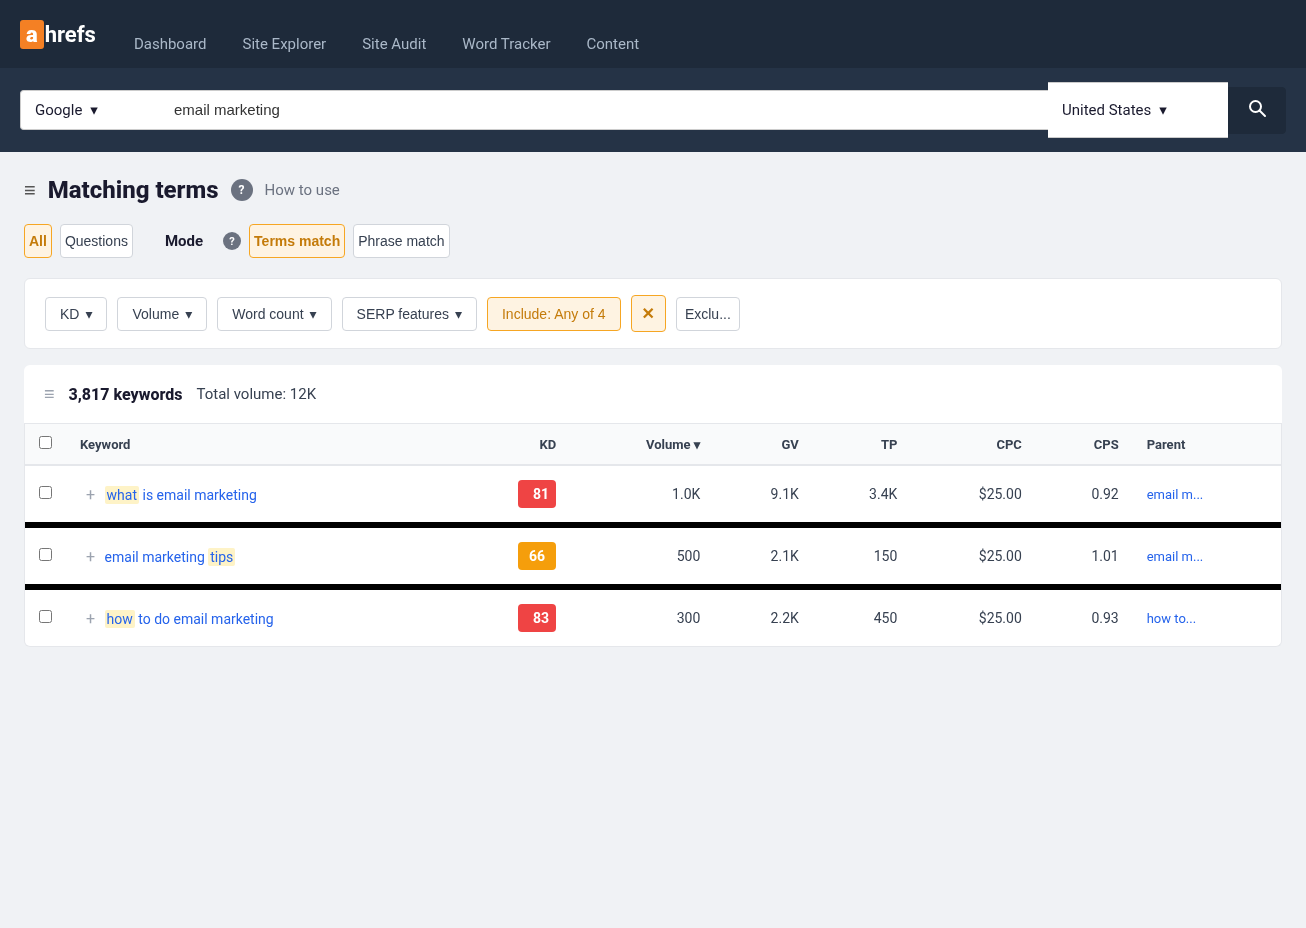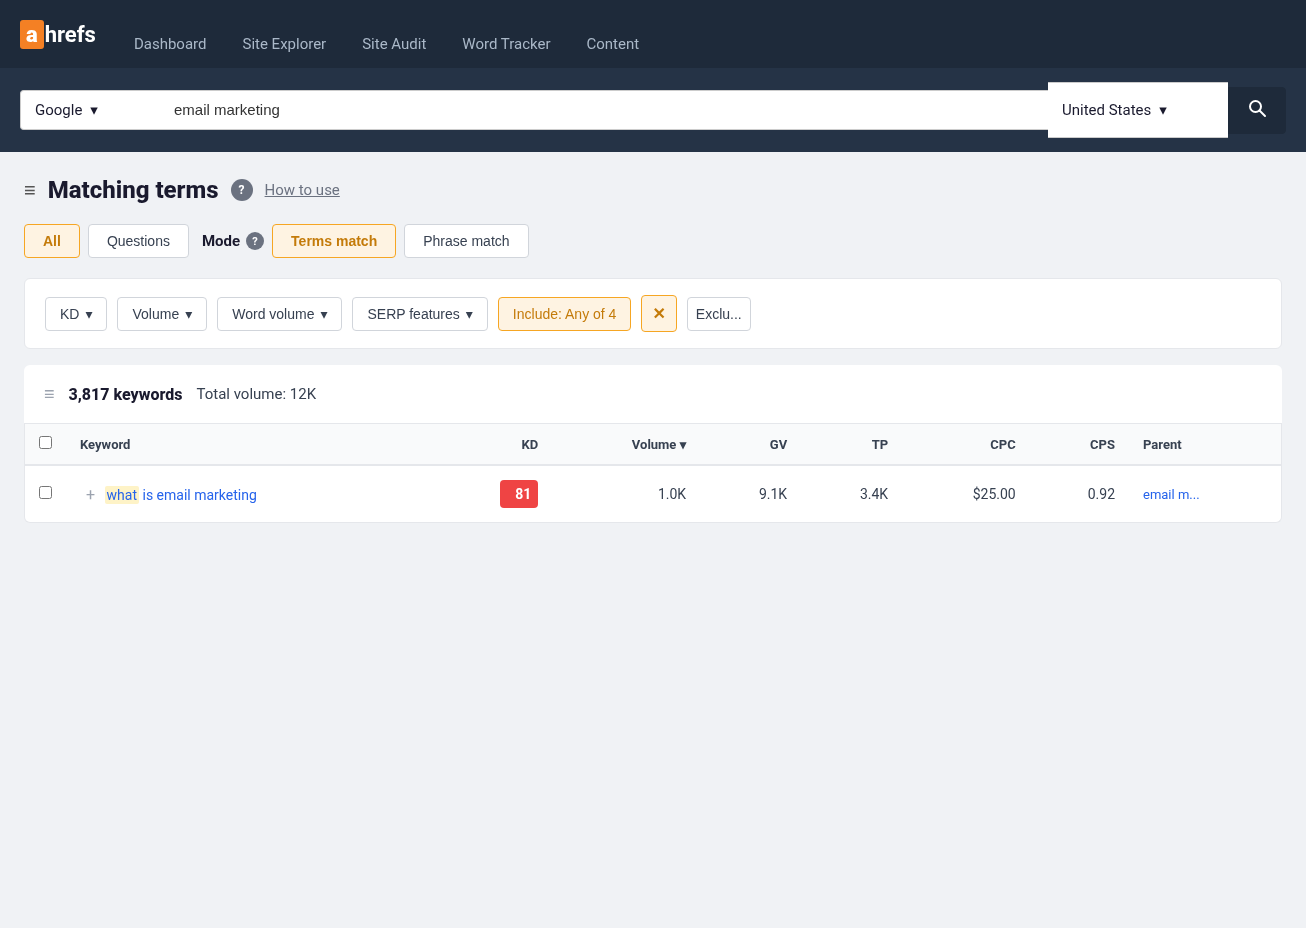--- a/index.html
+++ b/index.html
@@ -142,54 +142,53 @@
       align-items: center;
       justify-content: center;
       font-size: 12px;
       font-weight: 700;
       cursor: pointer;
     }
     .how-to-use {
       color: #6b7280;
       font-size: 15px;
       cursor: pointer;
-      text-decoration: underline;
     }
 
     
     .filter-tabs {
       display: flex;
       align-items: center;
       gap: 8px;
       margin-bottom: 20px;
       flex-wrap: wrap;
     }
     .tab-btn {
-      padding: 8px 18px;
+      padding: 8px 4px;
       border-radius: 4px;
       border: 1px solid #d1d5db;
       background: #fff;
       cursor: pointer;
       font-size: 14px;
       color: #374151;
     }
     .tab-btn.active-orange {
       background: #fef3e2;
       border-color: #f6a623;
       color: #c47b0a;
       font-weight: 600;
     }
     .mode-label {
       font-size: 15px;
       font-weight: 700;
       color: #1a1a2e;
       display: flex;
       align-items: center;
-      gap: 6px;
-      margin-left: 5px;
+      gap: 20px;
+      margin-left: 24px;
     }
 
     
     .filter-row-wrap {
       background: #fff;
       border-radius: 6px;
       padding: 16px 20px;
       margin-bottom: 16px;
       border: 1px solid #e5e7eb;
     }
@@ -395,21 +394,21 @@
     <div class="filter-row">
       <button class="filter-btn">
         <span>KD</span>
         <span>▾</span>
       </button>
       <button class="filter-btn">
         <span>Volume</span>
         <span>▾</span>
       </button>
       <button class="filter-btn">
-        <span>Word volume</span>
+        <span>Word count</span>
         <span>▾</span>
       </button>
       <button class="filter-btn">
         <span>SERP features</span>
         <span>▾</span>
       </button>
       <button class="filter-btn filter-btn-active">
         <span>Include: Any of 4</span>
       </button>
       <button class="filter-close">✕</button>
@@ -454,18 +453,54 @@
             <span class="kd-badge kd-red">81</span>
           </td>
           <td class="right">1.0K</td>
           <td class="right">9.1K</td>
           <td class="right">3.4K</td>
           <td class="right">$25.00</td>
           <td class="right">0.92</td>
           <td><span class="parent-link">email m...</span></td>
         </tr>
 
-
+        <tr>
+          <td class="checkbox-cell">
+            <input type="checkbox" style="">
+          </td>
+          <td>
+            <span class="plus-btn">+</span>
+            <a class="keyword-link">email marketing <span class="highlight-word">tips</span></a>
+          </td>
+          <td class="right">
+            <span class="kd-badge kd-orange">66</span>
+          </td>
+          <td class="right">500</td>
+          <td class="right">2.1K</td>
+          <td class="right">150</td>
+          <td class="right">$25.00</td>
+          <td class="right">1.01</td>
+          <td><span class="parent-link">email m...</span></td>
+        </tr>
+
+        <tr>
+          <td class="checkbox-cell">
+            <input type="checkbox" style="">
+          </td>
+          <td>
+            <span class="plus-btn">+</span>
+            <a class="keyword-link"><span class="highlight-word">how</span> to do email marketing</a>
+          </td>
+          <td class="right">
+            <span class="kd-badge kd-red">83</span>
+          </td>
+          <td class="right">300</td>
+          <td class="right">2.2K</td>
+          <td class="right">450</td>
+          <td class="right">$25.00</td>
+          <td class="right">0.93</td>
+          <td><span class="parent-link">how to...</span></td>
+        </tr>
       </tbody>
     </table>
   </div>
 
 </div>
 
 </body></html>

